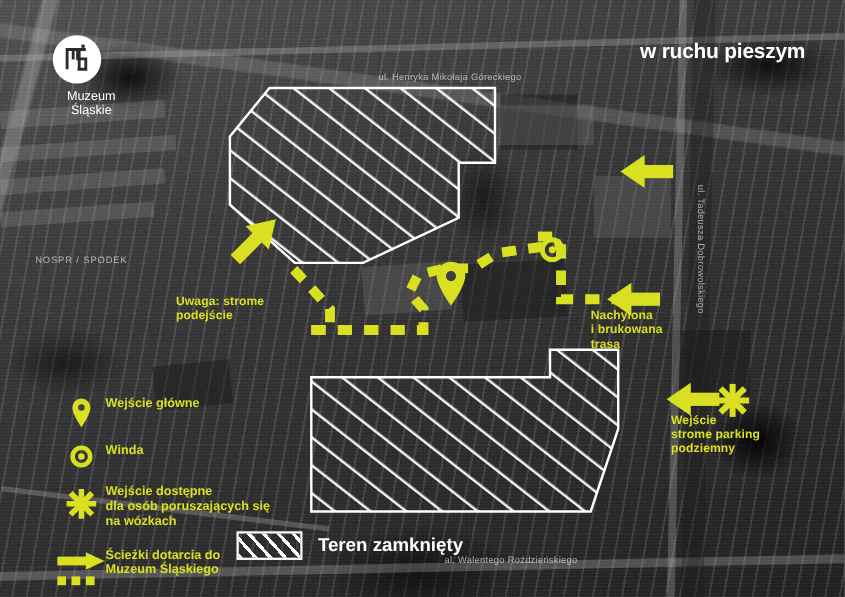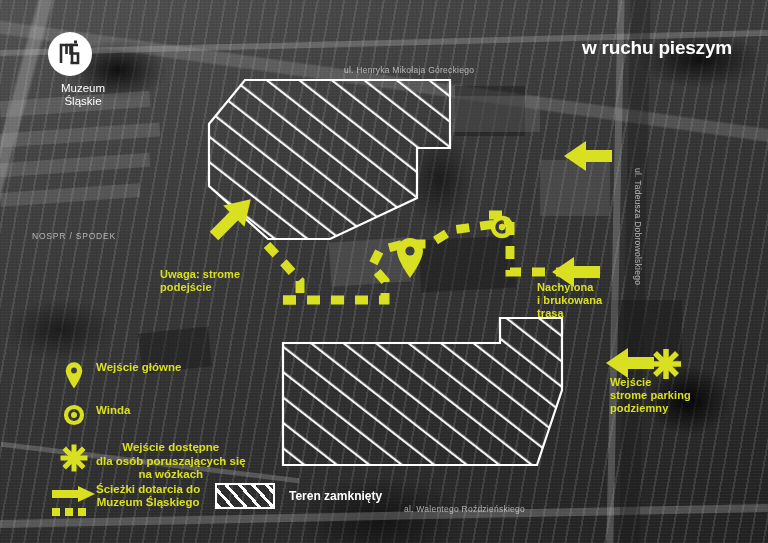--- a/index.html
+++ b/index.html
@@ -56,26 +56,26 @@
          font-size:11.5px;font-weight:normal;line-height:13px;text-align:center;}
   #title{position:absolute;right:36px;top:36px;text-align:right;color:#fff;
          font-weight:bold;font-size:19px;line-height:23px;letter-spacing:-.2px;}
 
   
   #legend{position:absolute;left:52px;top:360px;width:260px;}
   .lg-row{position:relative;display:flex;align-items:flex-start;margin-bottom:13px;}
   .lg-ico{width:44px;flex:0 0 44px;display:flex;justify-content:center;
           align-items:center;}
   .lg-txt{color:#d9e021;font-weight:bold;font-size:11.5px;line-height:13.5px;
-          padding-top:1px;text-align:center;}
+          padding-top:1px;}
   #legend-closed{position:absolute;left:215px;top:483px;display:flex;align-items:center;}
   #legend-closed .sw{width:56px;height:22px;border:2px solid #fff;
     background-image:repeating-linear-gradient(48deg,
         #fff 0 3px, rgba(255,255,255,0) 3px 10px);}
-  #legend-closed .tx{color:#fff;font-weight:bold;font-size:12px;margin-left:14px;}
+  #legend-closed .tx{color:#fff;font-weight:bold;font-size:17px;margin-left:14px;}
   .ylw{fill:#d9e021;}
 </style>
 </head>
 <body>
 
 <div id="stage">
 
   <div id="aerial"></div>
 
   <div class="blk l" style="left:0;top:96px;width:150px;height:16px;transform:rotate(-4deg);"></div>
@@ -213,21 +213,21 @@
     <div class="lg-row">
       <div class="lg-ico">
         <svg width="24" height="24" viewBox="-12 -12 24 24">
           <circle cx="0" cy="0" r="8" fill="none" stroke="#d9e021" stroke-width="4.2"></circle>
           <circle cx="0" cy="0" r="3" class="ylw"></circle>
         </svg>
       </div>
       <div class="lg-txt">Winda</div>
     </div>
 
-    <div class="lg-row" style="margin-bottom:0;">
+    <div class="lg-row" style="margin-bottom:16px;">
       <div class="lg-ico" style="align-items:flex-start;padding-top:3px;">
         <svg width="30" height="30" viewBox="-15 -15 30 30">
           <g stroke="#d9e021" stroke-width="5" stroke-linecap="butt">
             <line x1="0" y1="-13.5" x2="0" y2="13.5"></line>
             <line x1="-13.5" y1="0" x2="13.5" y2="0"></line>
             <line x1="-9.8" y1="-9.8" x2="9.8" y2="9.8"></line>
             <line x1="-9.8" y1="9.8" x2="9.8" y2="-9.8"></line>
           </g>
         </svg>
       </div>

